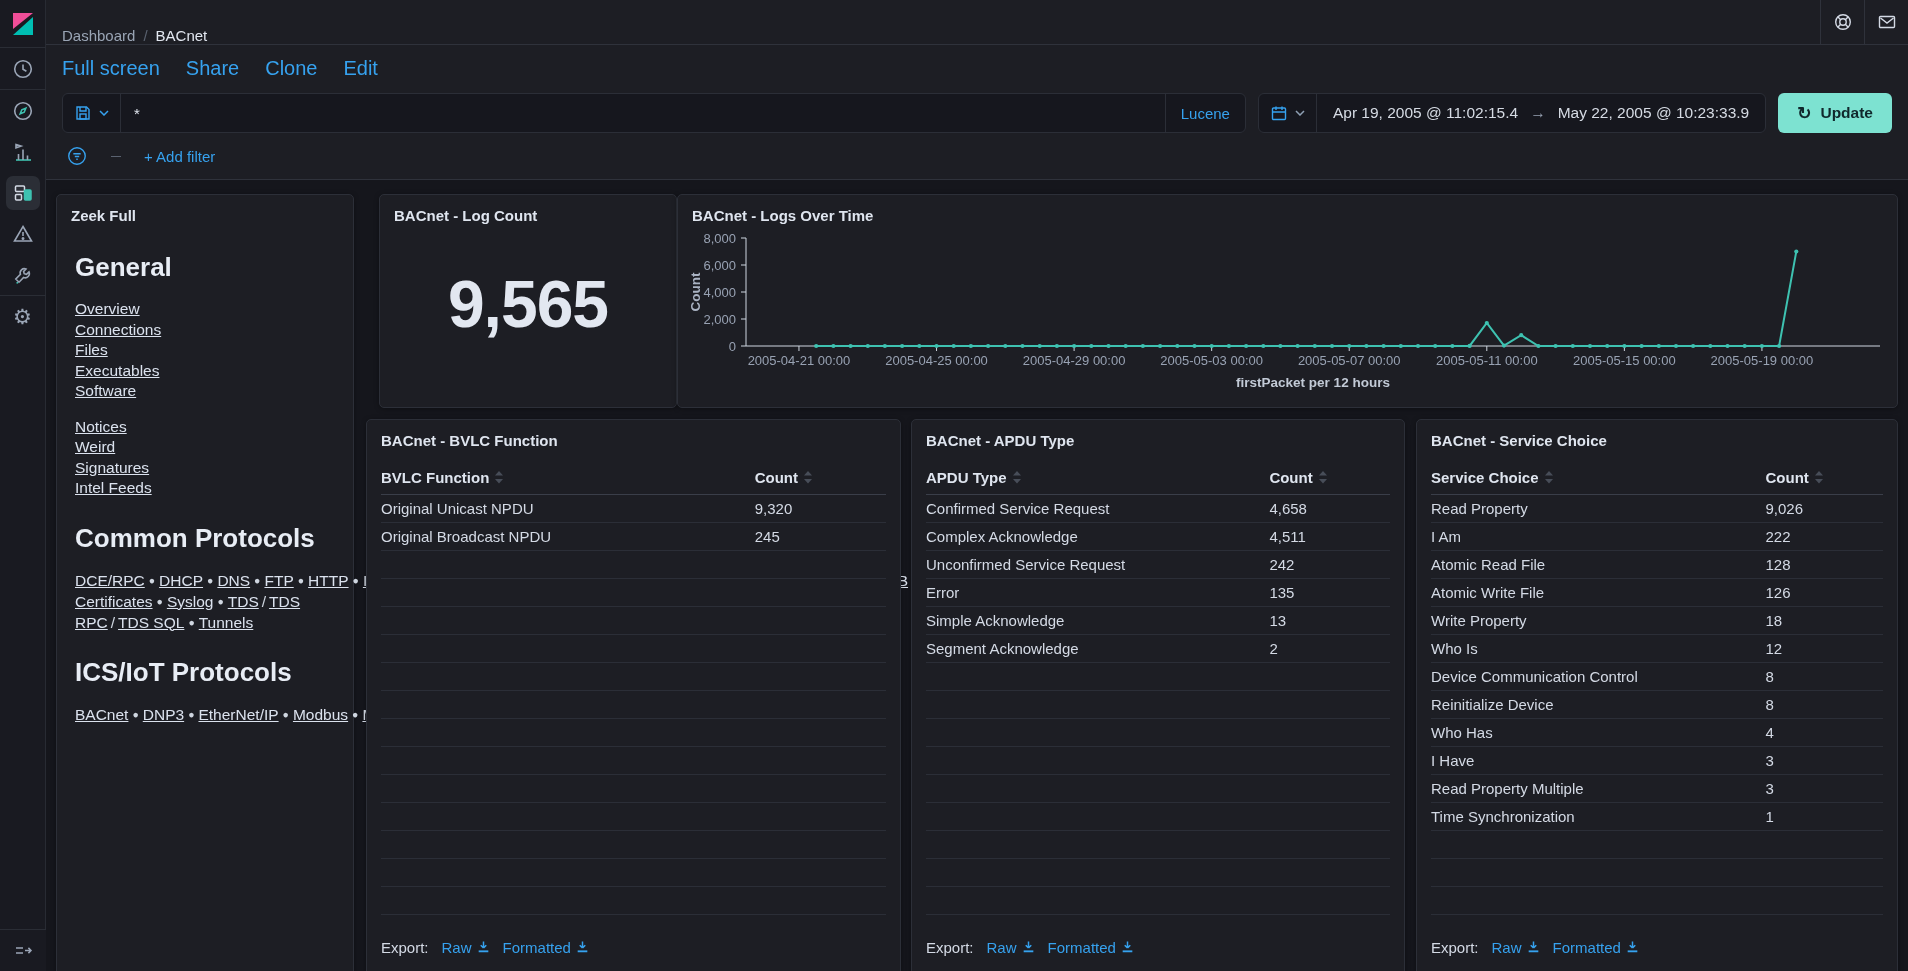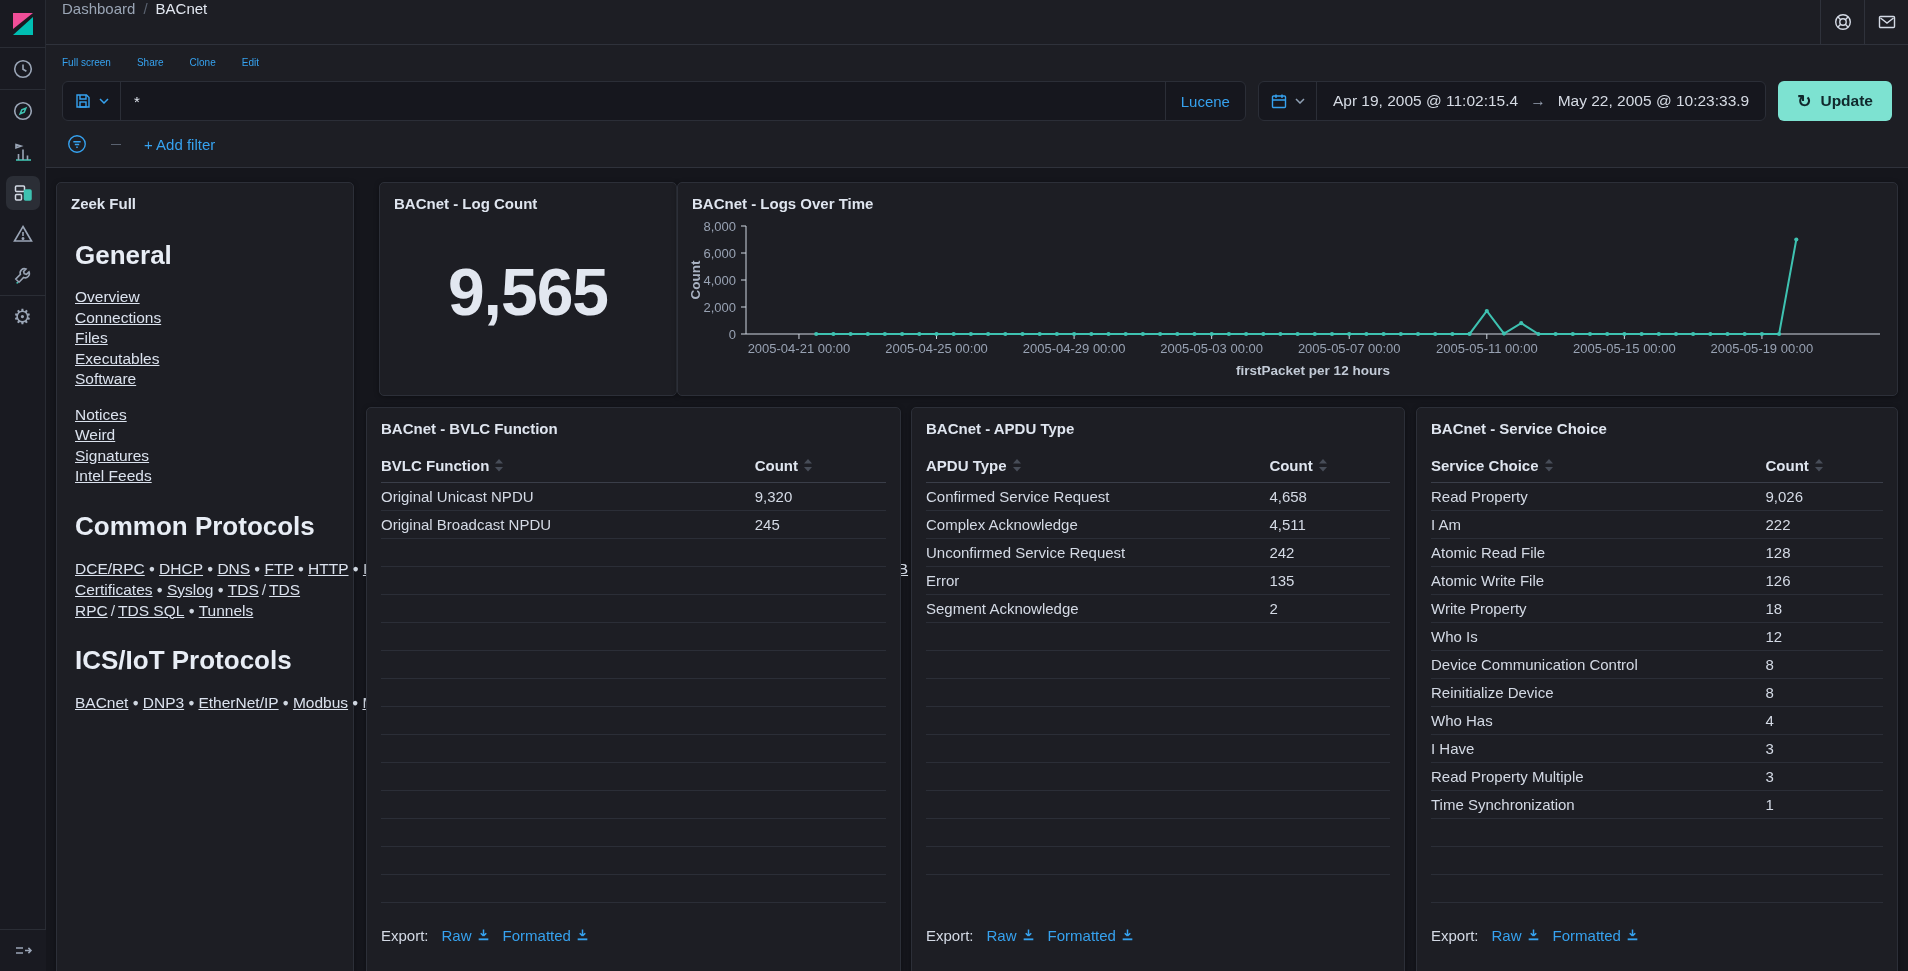--- a/index.html
+++ b/index.html
@@ -16,33 +16,33 @@
   .nav-sep { width:46px; height:0; border-top:1px solid #2a2d35; }
   .nav-item.selected .halo { background:#2b2e36; border-radius:7px; }
   .halo { width:34px; height:34px; display:flex; align-items:center; justify-content:center; }
   .nav-bottom { position:absolute; bottom:0; left:0; width:46px; height:42px;
     border-top:1px solid #2a2d35; display:flex; align-items:center; justify-content:center; cursor:pointer; background:#191a21;}
   .gear-glyph { font-size:21px; color:#9aa5b6; line-height:1; }
 
   
   .main { flex:1; display:flex; flex-direction:column; min-width:0; }
   .top-header { height:45px; background:#1d1e24; border-bottom:1px solid #2f323b;
-    display:flex; align-items:flex-start; padding:0 0 0 16px; flex:0 0 45px;}
+    display:flex; align-items:flex-end; padding:0 0 0 16px; flex:0 0 45px;}
   .breadcrumb { display:flex; align-items:center; gap:8px; font-size:15px; }
   .crumb-root { color:#9aa5b5; cursor:pointer; }
   .crumb-sep { color:#5a6270; }
   .crumb-current { color:#e2e7f0; }
   .header-right { margin-left:auto; display:flex; align-items:stretch; height:100%; }
   .hdr-ico { width:44px; display:flex; align-items:center; justify-content:center;
     border-left:1px solid #2f323b; cursor:pointer; }
 
   
   .toolbar { background:#1d1e24; border-bottom:1px solid #2f323b; padding:10px 16px 12px; flex:0 0 117px;}
   .dash-menu { display:flex; gap:26px; margin:2px 0 13px; }
-  .dash-menu a { color:#36a2ef; font-size:10px; text-decoration:none; cursor:pointer; }
+  .dash-menu a { color:#36a2ef; font-size:20px; text-decoration:none; cursor:pointer; }
   .query-row { display:flex; align-items:stretch; height:40px; gap:12px; }
   .query-box { flex:1; display:flex; align-items:stretch; background:#16171e;
     border:1px solid #2b2e37; border-radius:6px; overflow:hidden; }
   .save-ctrl { display:flex; align-items:center; gap:7px; padding:0 11px;
     border-right:1px solid #2b2e37; cursor:pointer; }
   .query-input { flex:1; background:transparent; border:none; color:#e2e7f0;
     font-size:15px; padding:0 13px; outline:none; font-family:"Liberation Sans",sans-serif;}
   .lang-btn { display:flex; align-items:center; padding:0 15px; color:#36a2ef;
     font-size:15px; border-left:1px solid #2b2e37; cursor:pointer; }
   .date-ctrl { display:flex; align-items:stretch; background:#16171e;
@@ -491,20 +491,24 @@
             </div>
             <div class="t-row">
               <span class="c-name">Unconfirmed Service Request</span>
               <span class="c-count">242</span>
             </div>
             <div class="t-row">
               <span class="c-name">Error</span>
               <span class="c-count">135</span>
             </div>
             <div class="t-row">
+              <span class="c-name">Simple Acknowledge</span>
+              <span class="c-count">13</span>
+            </div>
+            <div class="t-row">
               <span class="c-name">Segment Acknowledge</span>
               <span class="c-count">2</span>
             </div>
             <div class="t-row"></div>
             <div class="t-row"></div>
             <div class="t-row"></div>
             <div class="t-row"></div>
             <div class="t-row"></div>
             <div class="t-row"></div>
             <div class="t-row"></div>

